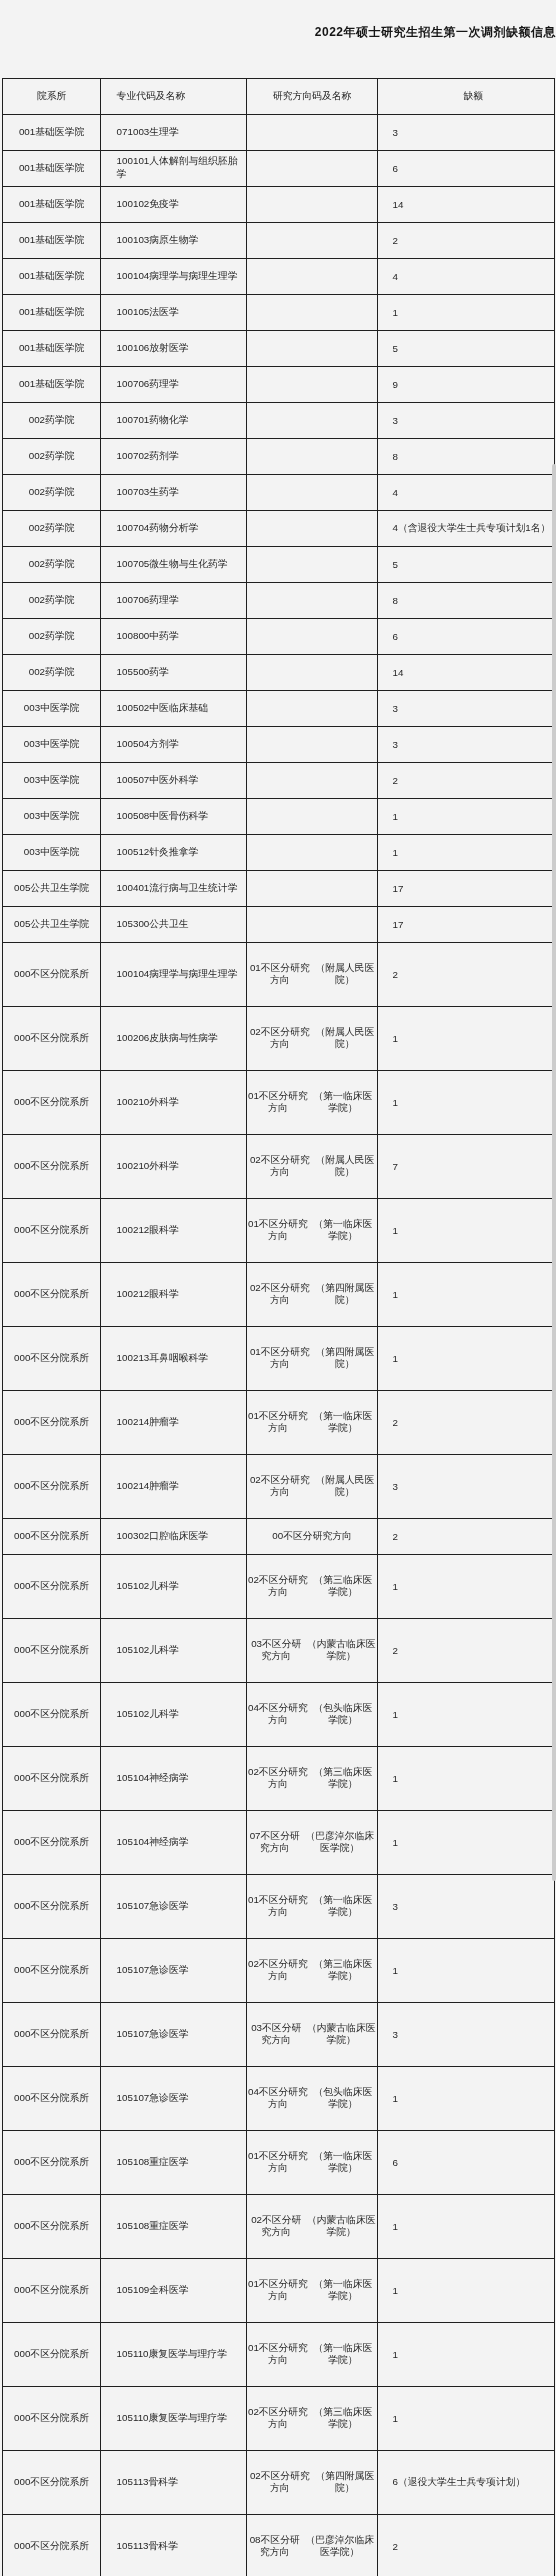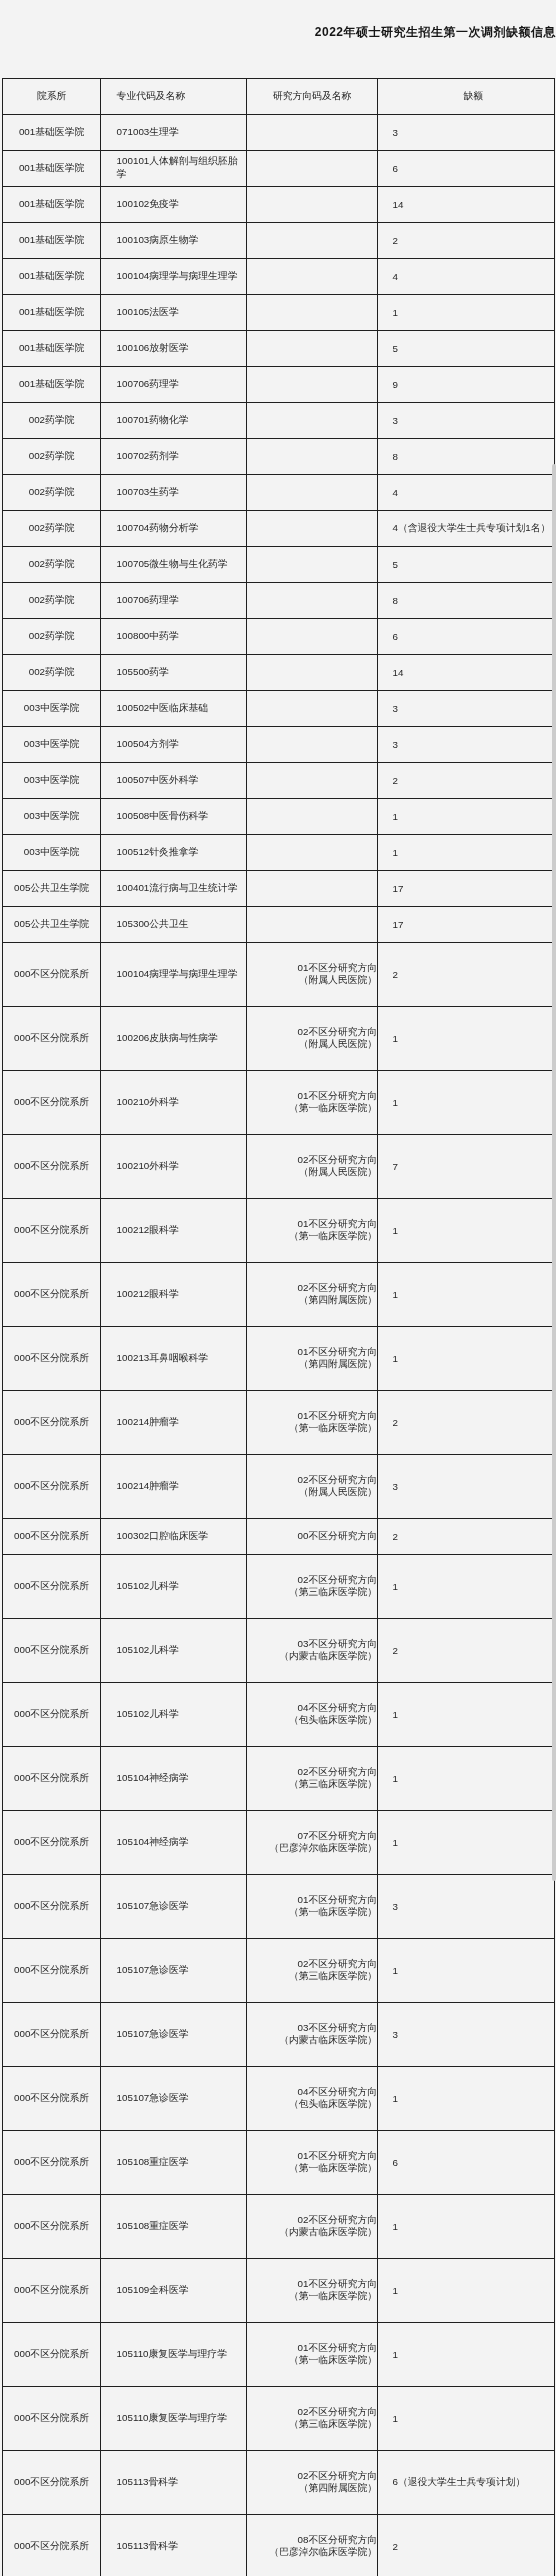--- a/index.html
+++ b/index.html
@@ -28,21 +28,21 @@
   tr.hdr{height:36px;}
   tr.hdr th{font-weight:normal;color:#1b1b1b;}
   tr.short{height:36px;}
   tr.tall{height:64px;}
   .cell-college{text-align:center;}
   .cell-major{text-align:left;padding-left:15.5px;margin-top:31px;}
   .cell-dir{text-align:center;}
   .cell-vac{text-align:left;padding-left:14.4px;}
   th.cell-major{text-align:left;padding-left:15.5px;}
   th.cell-vac{text-align:center;padding-left:14.4px;}
-  .dir-wrap{display:flex;flex-direction:column;justify-content:space-evenly;height:100%;text-align:right;}
+  .dir-wrap{display:flex;flex-direction:row;justify-content:space-evenly;height:100%;}
   .dir-line{line-height:1.2;}
   .scrollbar-thumb{
     position:absolute;right:0;top:464px;width:3.6px;height:1417px;
     background:#cccccc;border-radius:2.1px;
   }
 </style>
 </head>
 <body>
 
 <div class="page-title">2022年硕士研究生招生第一次调剂缺额信息</div>

